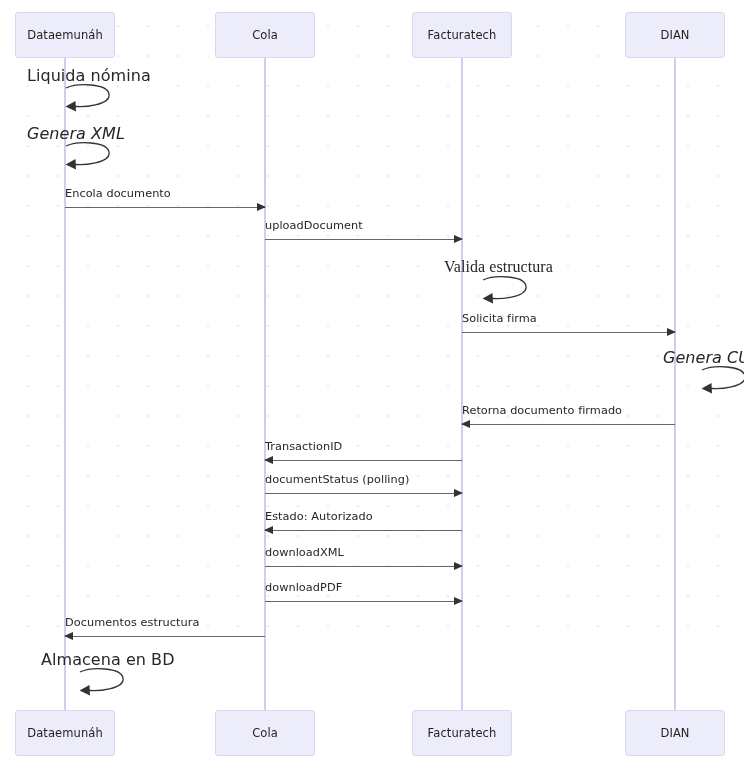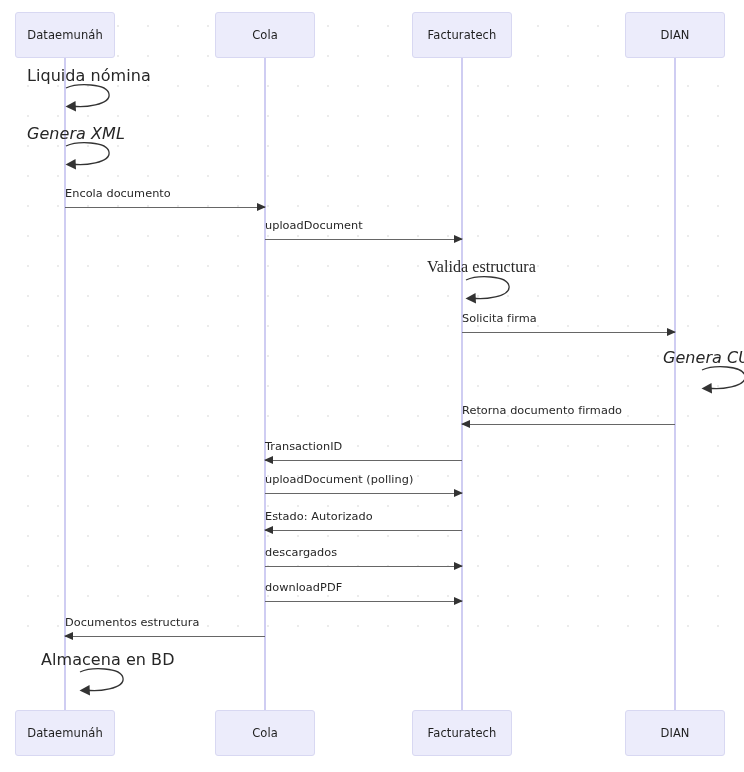--- a/index.html
+++ b/index.html
@@ -159,21 +159,21 @@
     <div class="msg to-right" style="left: 65px; top: 207px; width: 200px;">
       <div class="line"></div>
       <div class="head"></div>
       <div class="label">Encola documento</div>
     </div>
     <div class="msg to-right" style="left: 265px; top: 239px; width: 197px;">
       <div class="line"></div>
       <div class="head"></div>
       <div class="label">uploadDocument</div>
     </div>
-    <div class="selfmsg" style="left: 465px; top: 274px; font-family: Liberation Serif, serif;">
+    <div class="selfmsg" style="left: 482px; top: 274px; font-family: Liberation Serif, serif;">
       <svg width="56" height="34" viewBox="0 0 56 34">
         <path d="M1,6 C12,1 42,1 44,12 C46,23 18,26 7,24" fill="none" stroke="#333333" stroke-width="1.3"></path>
         <polygon points="10.5,19 0.5,24.6 11,29.6" fill="#333333"></polygon>
       </svg>
       <div class="label">Valida estructura</div>
     </div>
     <div class="msg to-right" style="left: 462px; top: 332px; width: 213px;">
       <div class="line"></div>
       <div class="head"></div>
       <div class="label">Solicita firma</div>
@@ -191,31 +191,31 @@
       <div class="label">Retorna documento firmado</div>
     </div>
     <div class="msg to-left" style="left: 265px; top: 460px; width: 197px;">
       <div class="line"></div>
       <div class="head"></div>
       <div class="label">TransactionID</div>
     </div>
     <div class="msg to-right" style="left: 265px; top: 493px; width: 197px;">
       <div class="line"></div>
       <div class="head"></div>
-      <div class="label">uploadDocument (polling)</div>
+      <div class="label">documentStatus (polling)</div>
     </div>
     <div class="msg to-left" style="left: 265px; top: 530px; width: 197px;">
       <div class="line"></div>
       <div class="head"></div>
       <div class="label">Estado: Autorizado</div>
     </div>
     <div class="msg to-right" style="left: 265px; top: 566px; width: 197px;">
       <div class="line"></div>
       <div class="head"></div>
-      <div class="label">descargados</div>
+      <div class="label">downloadXML</div>
     </div>
     <div class="msg to-right" style="left: 265px; top: 601px; width: 197px;">
       <div class="line"></div>
       <div class="head"></div>
       <div class="label">downloadPDF</div>
     </div>
     <div class="msg to-left" style="left: 65px; top: 636px; width: 200px;">
       <div class="line"></div>
       <div class="head"></div>
       <div class="label">Documentos estructura</div>

